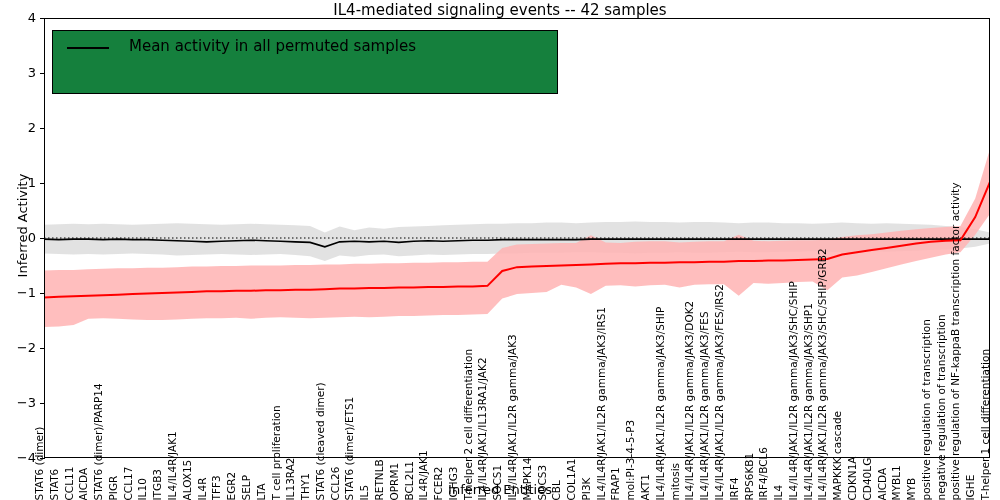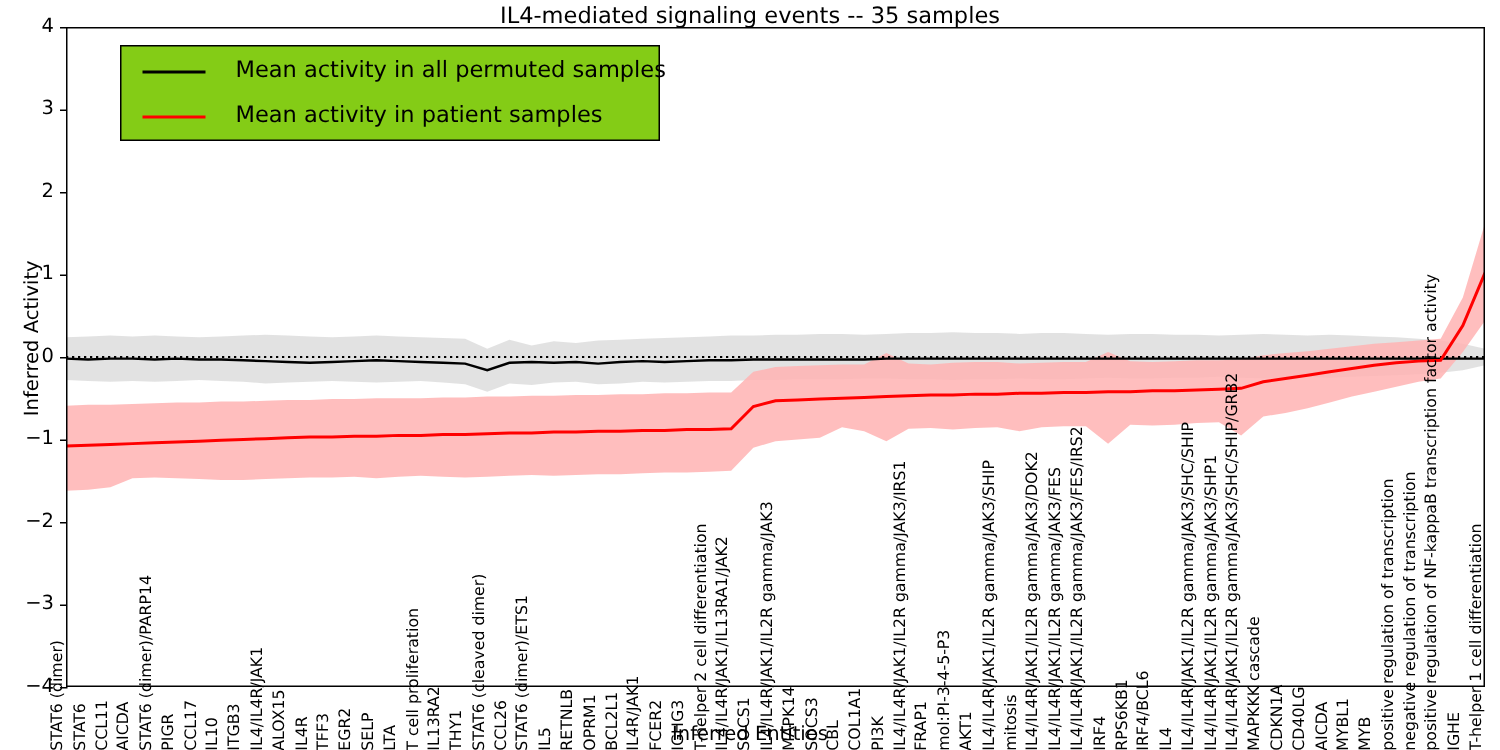--- a/index.html
+++ b/index.html
@@ -9,36 +9,36 @@
   #title{position:absolute;left:0;top:1px;width:1000px;text-align:center;
           font-size:15px;color:#000;}
   #ylabel{position:absolute;left:-78px;top:218px;width:200px;text-align:center;
           font-size:13px;transform:rotate(-90deg);transform-origin:center center;}
   #xlabel{position:absolute;left:0;top:482px;width:1000px;text-align:center;
           font-size:13px;}
   #plotwrap{position:absolute;left:44px;top:18px;width:946px;height:440px;}
   svg{display:block;}
   .ytickholder{position:absolute;left:0;top:18px;width:40px;height:440px;}
   .ytl{position:absolute;right:4px;font-size:13px;white-space:nowrap;}
-  #legend{position:absolute;left:80px;top:30px;width:360px;height:64px;
-          border:1px solid #000;background:#84cc16;box-sizing:border-box;}
+  #legend{position:absolute;left:52px;top:30px;width:506px;height:64px;
+          border:1px solid #000;background:#15803d;box-sizing:border-box;}
   .lrow{position:absolute;left:0;height:32px;width:100%;}
   .lline{position:absolute;left:14px;top:15px;width:42px;height:2px;}
   .ltext{position:absolute;left:76px;top:5px;font-size:15px;white-space:nowrap;}
   #xlabels{position:absolute;left:44px;top:460px;width:946px;height:40px;}
   .xl{position:absolute;bottom:0;font-size:10.5px;white-space:nowrap;
       transform-origin:left bottom;transform:rotate(-90deg);line-height:10.5px;
       color:#000;}
 </style>
 </head>
 <body>
 
 <div id="root">
 
-  <div id="title">IL4-mediated signaling events -- 35 samples</div>
+  <div id="title">IL4-mediated signaling events -- 42 samples</div>
 
   <div id="ylabel">Inferred Activity</div>
   <div id="xlabel">Inferred Entities</div>
 
   <div class="ytickholder" id="yticks">
       <div class="ytl" style="top: -8px;">4</div>
       <div style="position: absolute; right: -5px; top: 0px; width: 5px; height: 1px; background: rgb(0, 0, 0);"></div>
       <div class="ytl" style="top: 47px;">3</div>
       <div style="position: absolute; right: -5px; top: 55px; width: 5px; height: 1px; background: rgb(0, 0, 0);"></div>
       <div class="ytl" style="top: 102px;">2</div>
@@ -66,24 +66,20 @@
         <path d="M0.00 221.10 L14.78 221.65 L29.56 221.10 L44.34 221.10 L59.13 221.65 L73.91 221.10 L88.69 221.65 L103.47 221.65 L118.25 222.20 L133.03 222.75 L147.81 223.30 L162.59 223.85 L177.38 223.30 L192.16 222.75 L206.94 222.20 L221.72 222.75 L236.50 223.30 L251.28 223.85 L266.06 224.40 L280.84 228.80 L295.63 223.85 L310.41 223.30 L325.19 223.85 L339.97 223.30 L354.75 224.40 L369.53 223.30 L384.31 222.75 L399.09 223.30 L413.88 222.75 L428.66 222.20 L443.44 222.20 L458.22 221.65 L473.00 221.65 L487.78 221.65 L502.56 221.65 L517.34 221.65 L532.13 221.65 L546.91 221.10 L561.69 221.10 L576.47 221.10 L591.25 221.10 L606.03 221.10 L620.81 221.10 L635.59 221.10 L650.38 221.10 L665.16 221.10 L679.94 221.10 L694.72 221.10 L709.50 221.10 L724.28 221.10 L739.06 221.10 L753.84 221.10 L768.63 221.10 L783.41 221.10 L798.19 221.10 L812.97 221.10 L827.75 221.10 L842.53 221.10 L857.31 221.10 L872.09 221.10 L886.88 221.10 L901.66 221.10 L916.44 221.10 L931.22 221.10 L946.00 221.10 " fill="none" stroke="#000000" stroke-width="1.6"></path>
         <path d="M0.00 279.40 L14.78 278.85 L29.56 278.30 L44.34 277.75 L59.13 277.20 L73.91 276.65 L88.69 276.10 L103.47 275.55 L118.25 275.00 L133.03 274.45 L147.81 273.90 L162.59 273.35 L177.38 273.35 L192.16 272.80 L206.94 272.80 L221.72 272.25 L236.50 272.25 L251.28 271.70 L266.06 271.70 L280.84 271.15 L295.63 270.60 L310.41 270.60 L325.19 270.05 L339.97 270.05 L354.75 269.50 L369.53 269.50 L384.31 268.95 L399.09 268.95 L413.88 268.40 L428.66 268.40 L443.44 267.85 L458.22 253.00 L473.00 249.15 L487.78 248.60 L502.56 248.05 L517.34 247.50 L532.13 246.95 L546.91 246.40 L561.69 245.85 L576.47 245.30 L591.25 245.30 L606.03 244.75 L620.81 244.75 L635.59 244.20 L650.38 244.20 L665.16 243.65 L679.94 243.65 L694.72 243.10 L709.50 243.10 L724.28 242.55 L739.06 242.55 L753.84 242.00 L768.63 241.45 L783.41 240.90 L798.19 236.50 L812.97 234.30 L827.75 232.10 L842.53 229.90 L857.31 227.70 L872.09 225.50 L886.88 223.85 L901.66 222.75 L916.44 222.20 L931.22 199.10 L946.00 163.90 " fill="none" stroke="#ff0000" stroke-width="2"></path>
         <rect x="0.5" y="0.5" width="945" height="439" fill="none" stroke="#000" stroke-width="1"></rect>
       </svg>
   </div>
 
   <div id="legend">
     <div class="lrow" style="top:1px">
       <span class="lline" style="background: rgb(0, 0, 0);"></span>
       <span class="ltext">Mean activity in all permuted samples</span>
-    </div>
-    <div class="lrow" style="top:31px">
-      <span class="lline" style="background: rgb(255, 0, 0);"></span>
-      <span class="ltext">Mean activity in patient samples</span>
     </div>
   </div>
 
   <div id="xlabels">
       <div class="xl" style="left: 0px;">STAT6 (dimer)</div>
       <div class="xl" style="left: 14.78px;">STAT6</div>
       <div class="xl" style="left: 29.56px;">CCL11</div>
       <div class="xl" style="left: 44.34px;">AICDA</div>
       <div class="xl" style="left: 59.13px;">STAT6 (dimer)/PARP14</div>
       <div class="xl" style="left: 73.91px;">PIGR</div>

